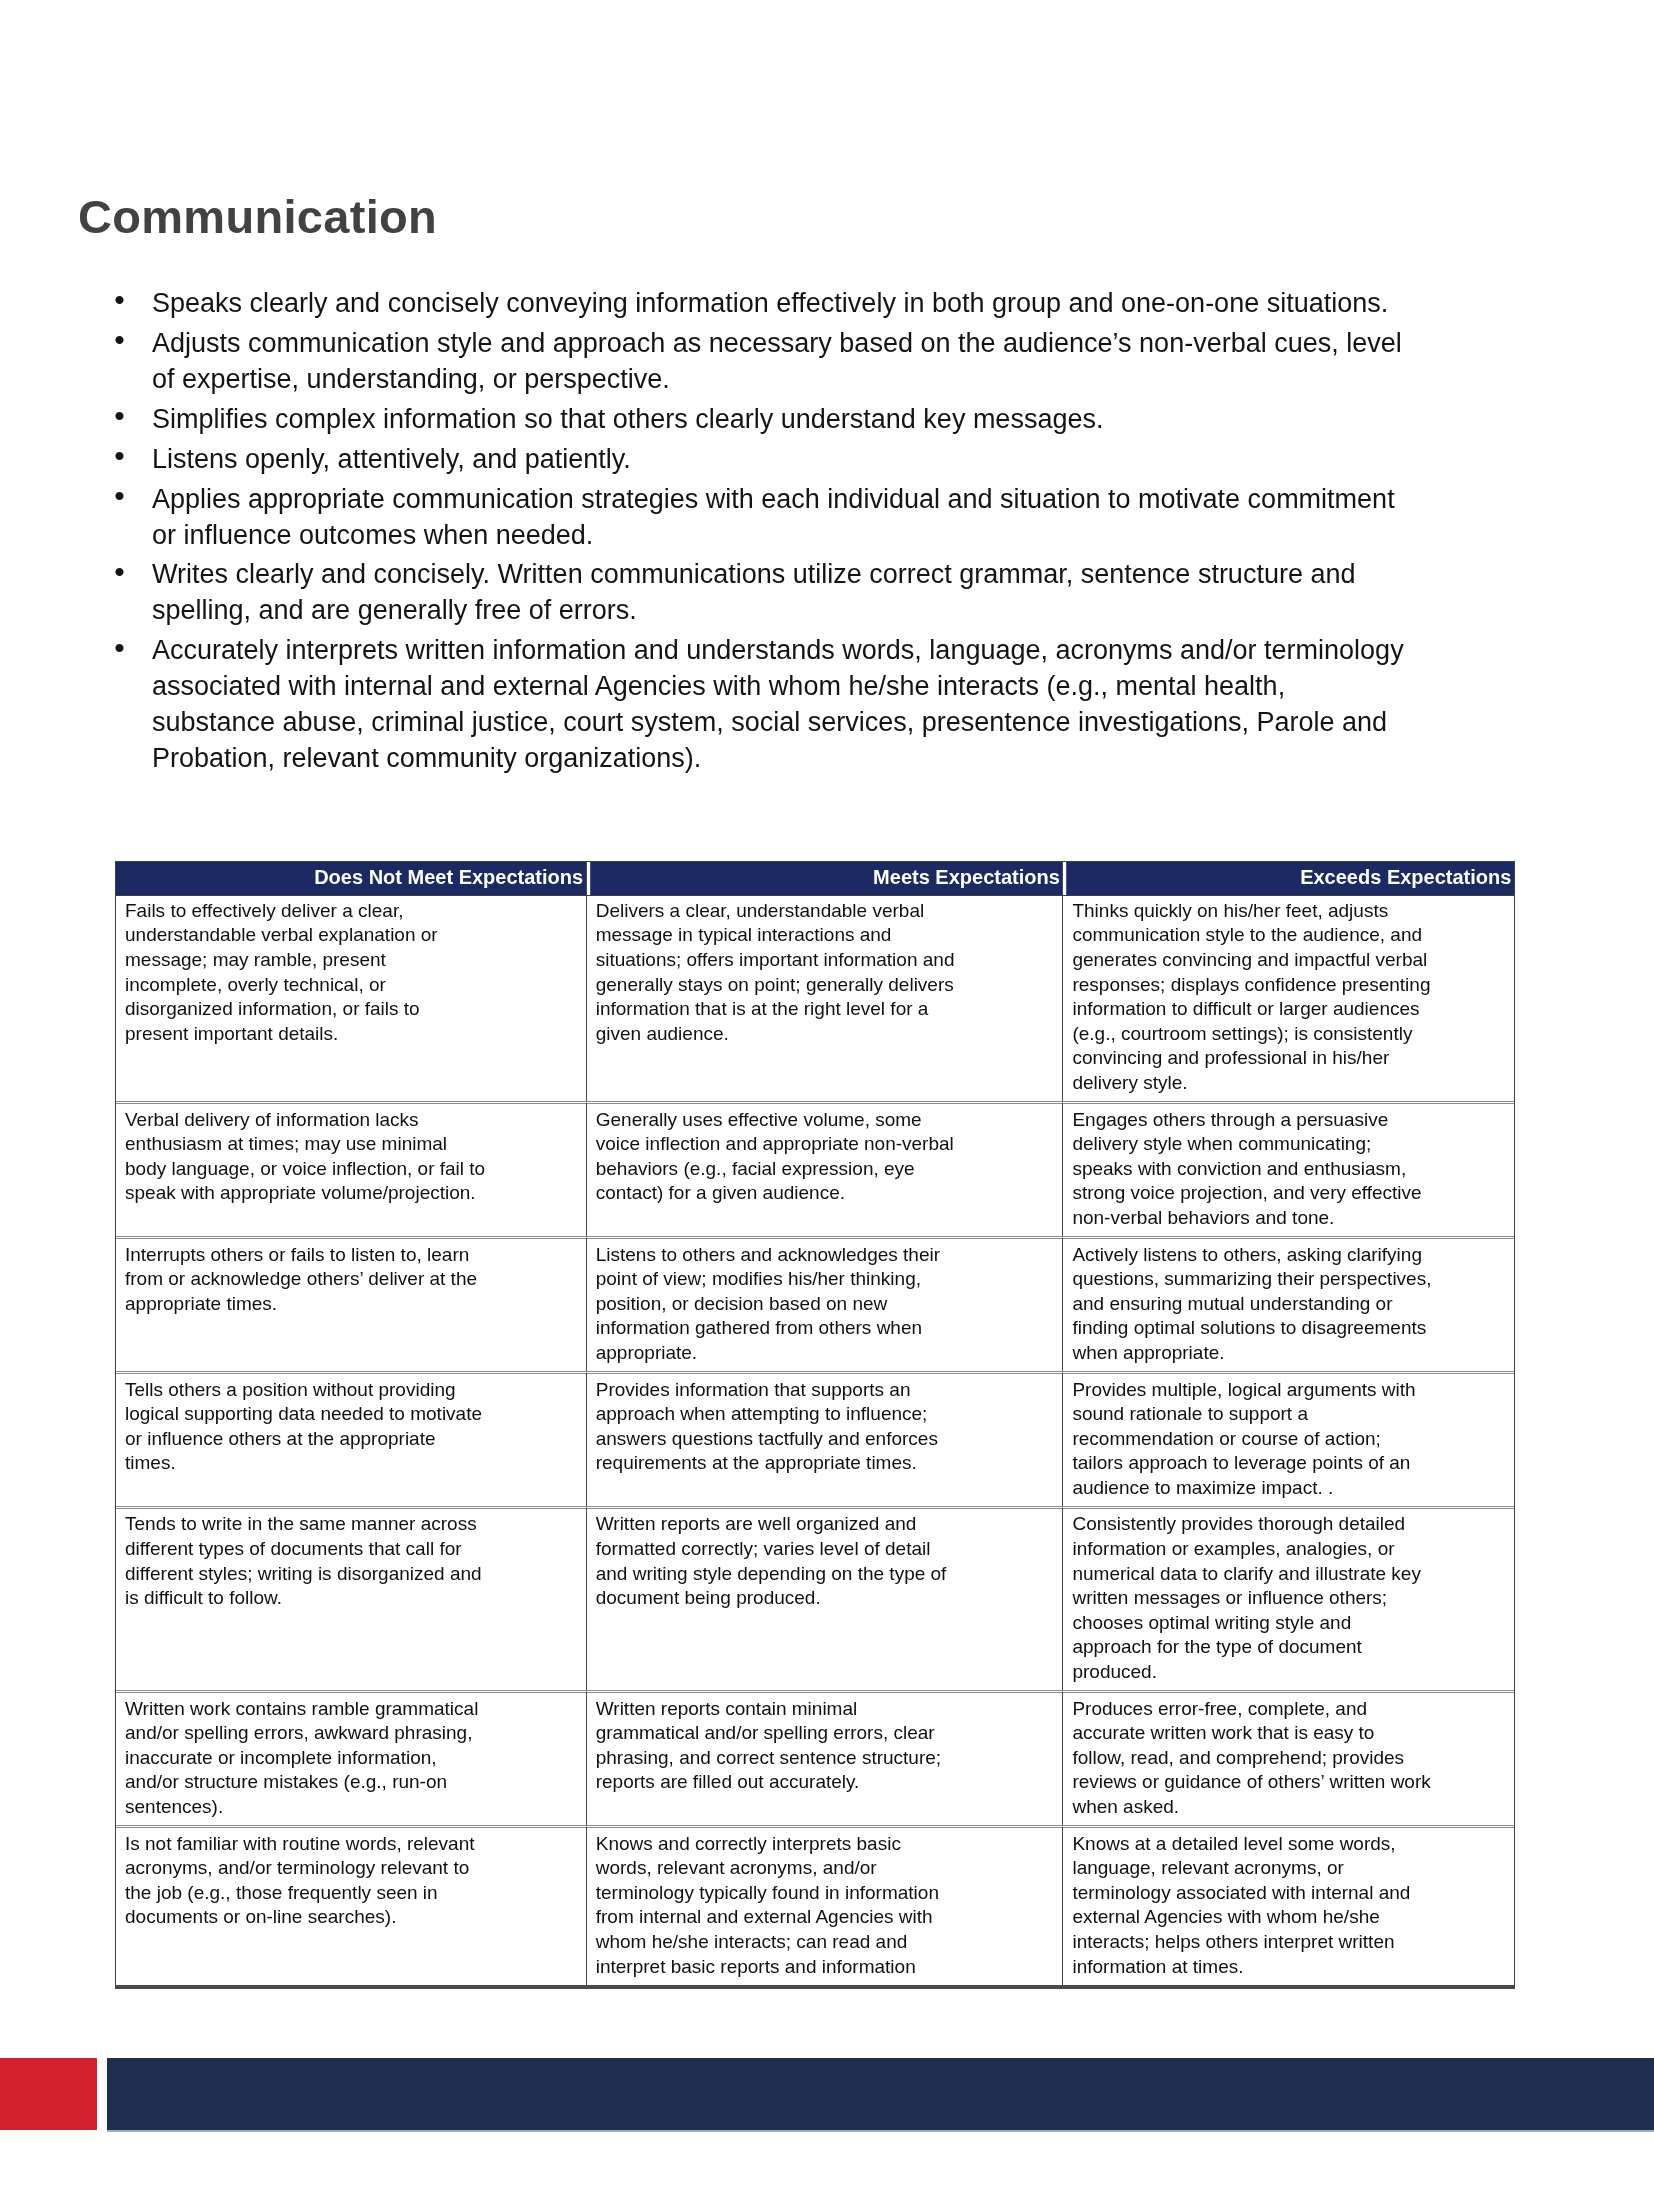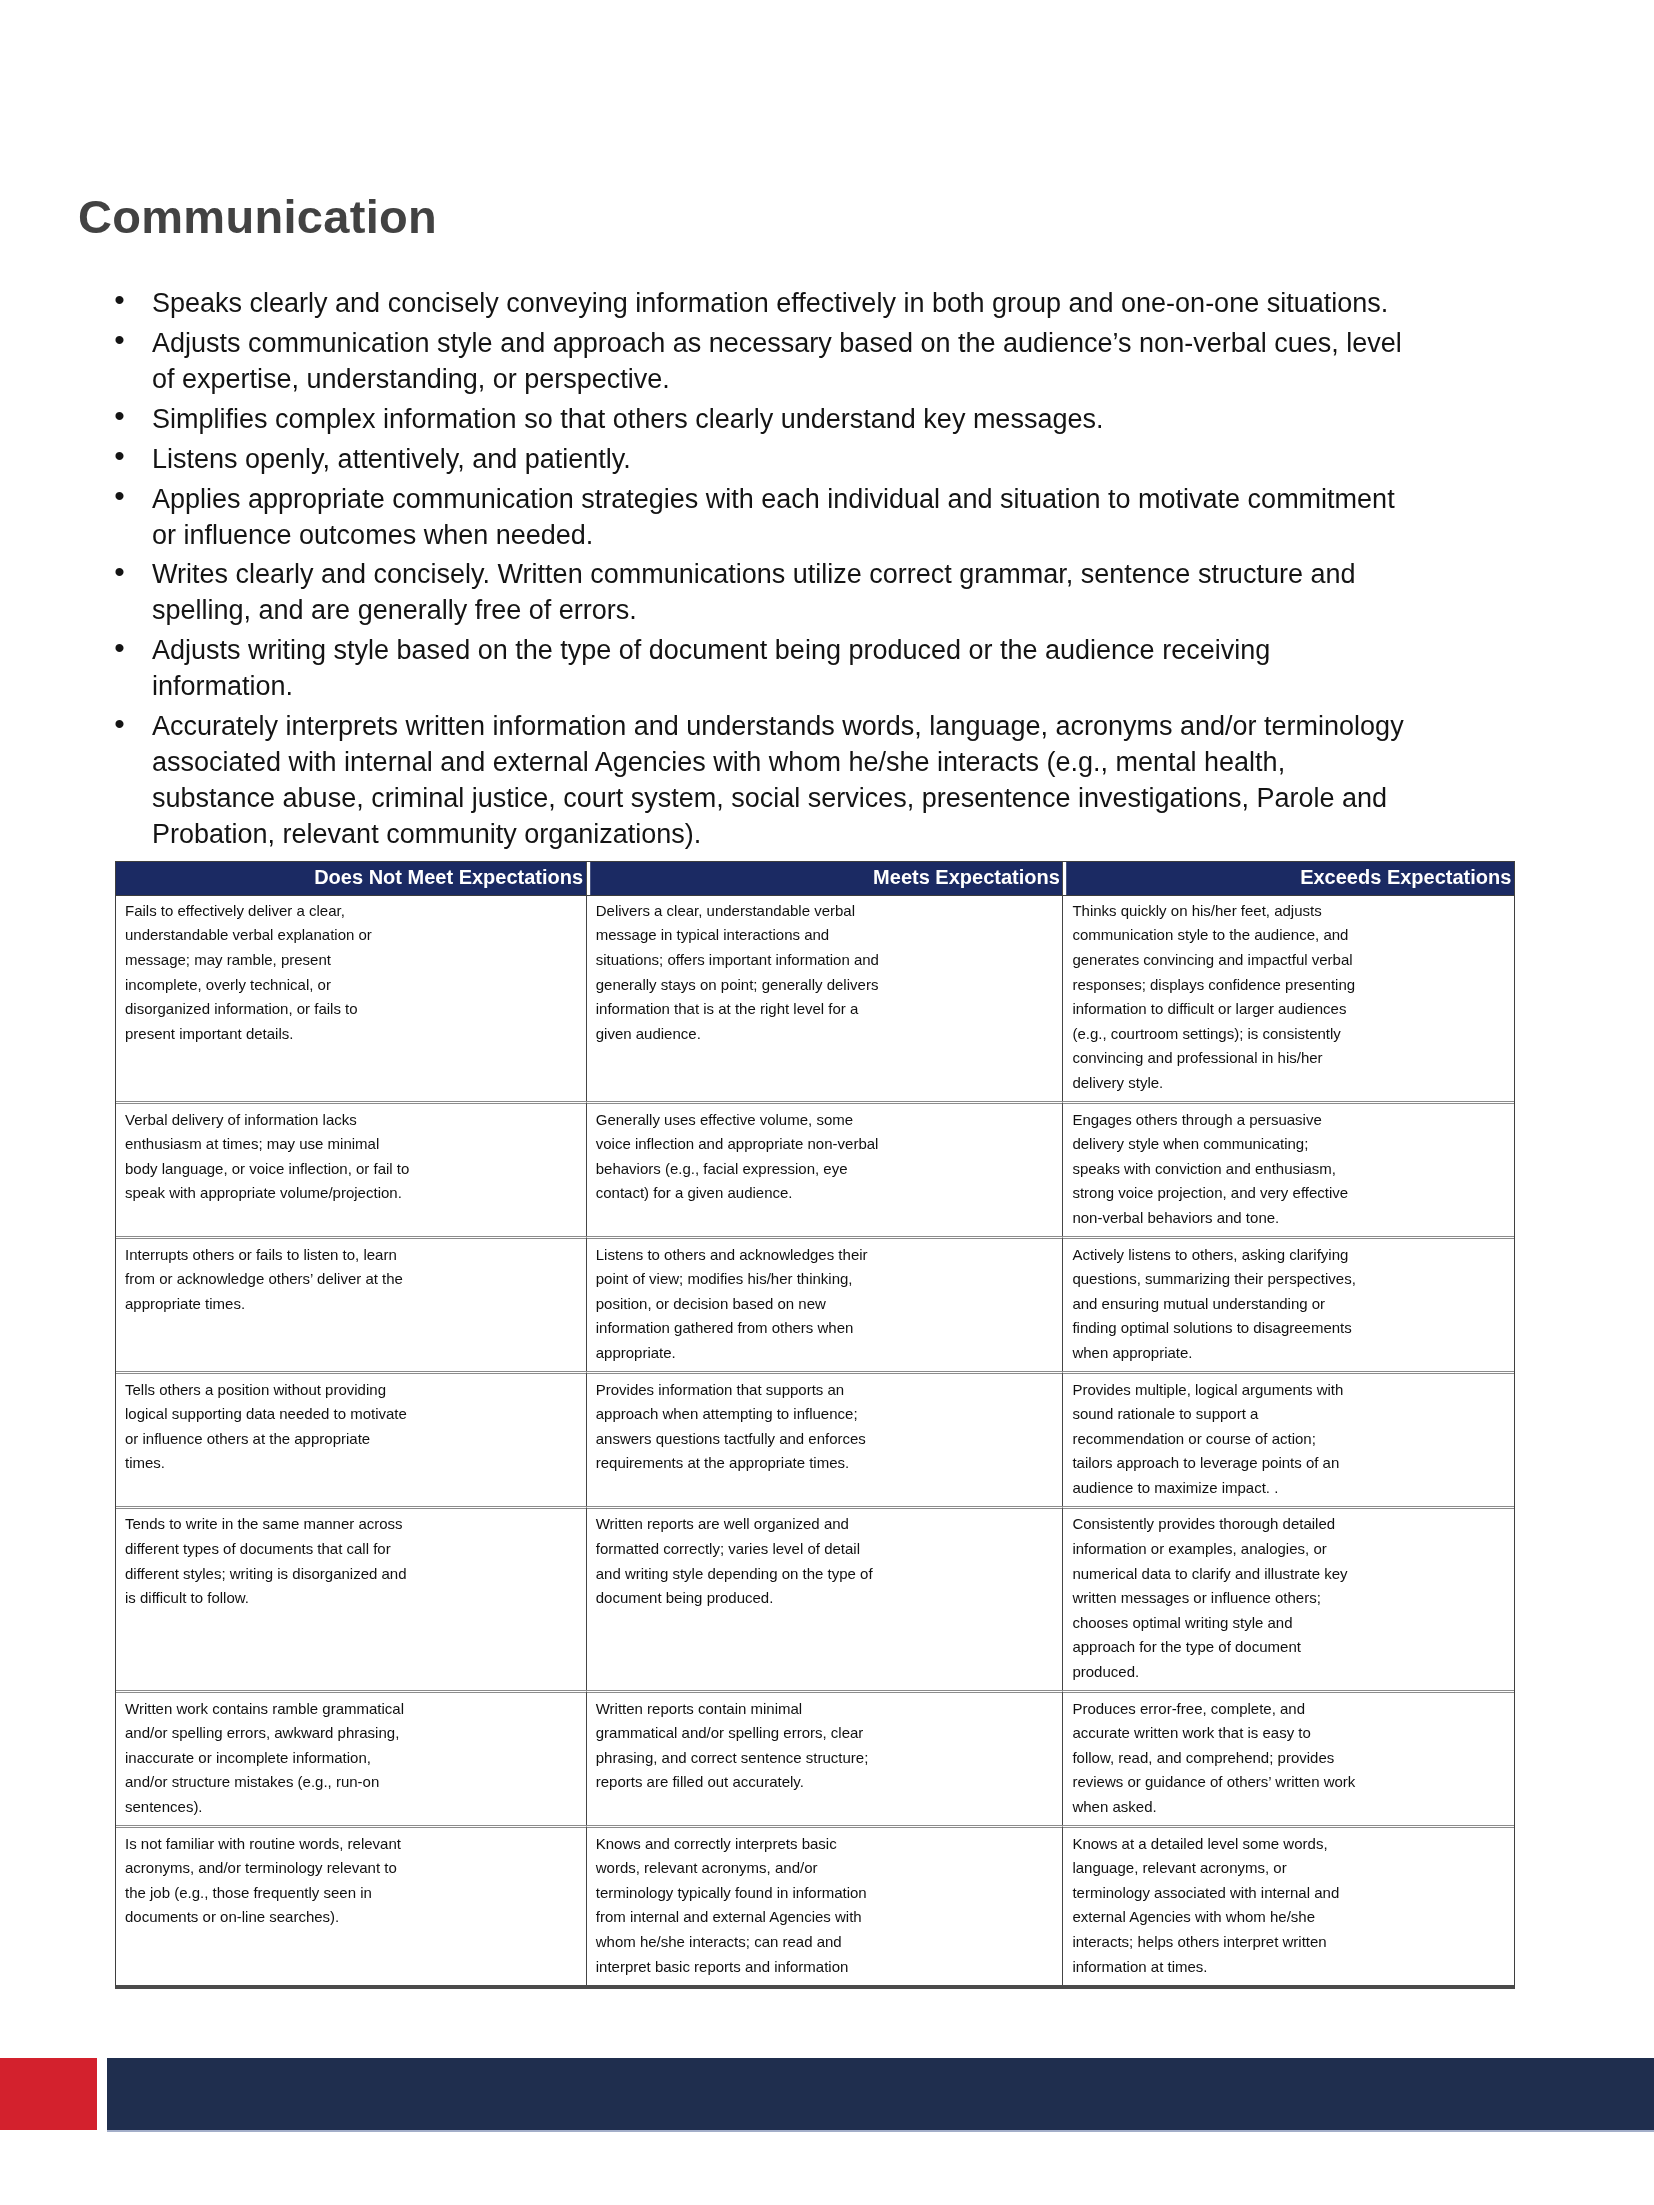--- a/index.html
+++ b/index.html
@@ -40,21 +40,21 @@
     background:#1b2a63; color:#ffffff;
     font-size:20px; font-weight:700; text-align:right;
     padding:3.9px 2.6px 5.8px 2.6px;
     border-bottom:1.9px solid #3c3c3c;
   }
   .th.h2, .th.h3 {
     border-left:1.9px solid #4a4a4a;
     box-shadow:inset 3.2px 0 0 #ffffff;
   }
   .td {
-    font-size:15px; line-height:24.6px; color:#101010;
+    font-size:19px; line-height:24.6px; color:#101010;
     padding:3.2px 7.8px 5.8px 9px;
     white-space:pre-line;
   }
   .td.c2, .td.c3 { border-left:1.9px solid #454545; }
   .td.rsep { border-top:3.9px double #8c8c8c; }
 
   .footer-red {
     position:absolute; left:0; top:2058px; width:97px; height:72px;
     background:#d3212d;
   }
@@ -73,22 +73,20 @@
   <ul class="bullets">
     <li>Speaks clearly and concisely conveying information effectively in both group and one-on-one situations.</li>
     <li>Adjusts communication style and approach as necessary based on the audience’s non-verbal cues, level
 of expertise, understanding, or perspective.</li>
     <li>Simplifies complex information so that others clearly understand key messages.</li>
     <li>Listens openly, attentively, and patiently.</li>
     <li>Applies appropriate communication strategies with each individual and situation to motivate commitment
 or influence outcomes when needed.</li>
     <li>Writes clearly and concisely.  Written communications utilize correct grammar, sentence structure and
 spelling, and are generally free of errors.</li>
-    <li>Adjusts writing style based on the type of document being produced or the audience receiving
-information.</li>
     <li>Accurately interprets written information and understands words, language, acronyms and/or terminology
 associated with internal and external Agencies with whom he/she interacts (e.g., mental health,
 substance abuse, criminal justice, court system, social services, presentence investigations, Parole and
 Probation, relevant community organizations).</li>
   </ul>
 
   <div class="tbl">
     <div class="th h1">Does Not Meet Expectations</div>
     <div class="th h2">Meets Expectations</div>
     <div class="th h3">Exceeds Expectations</div>

